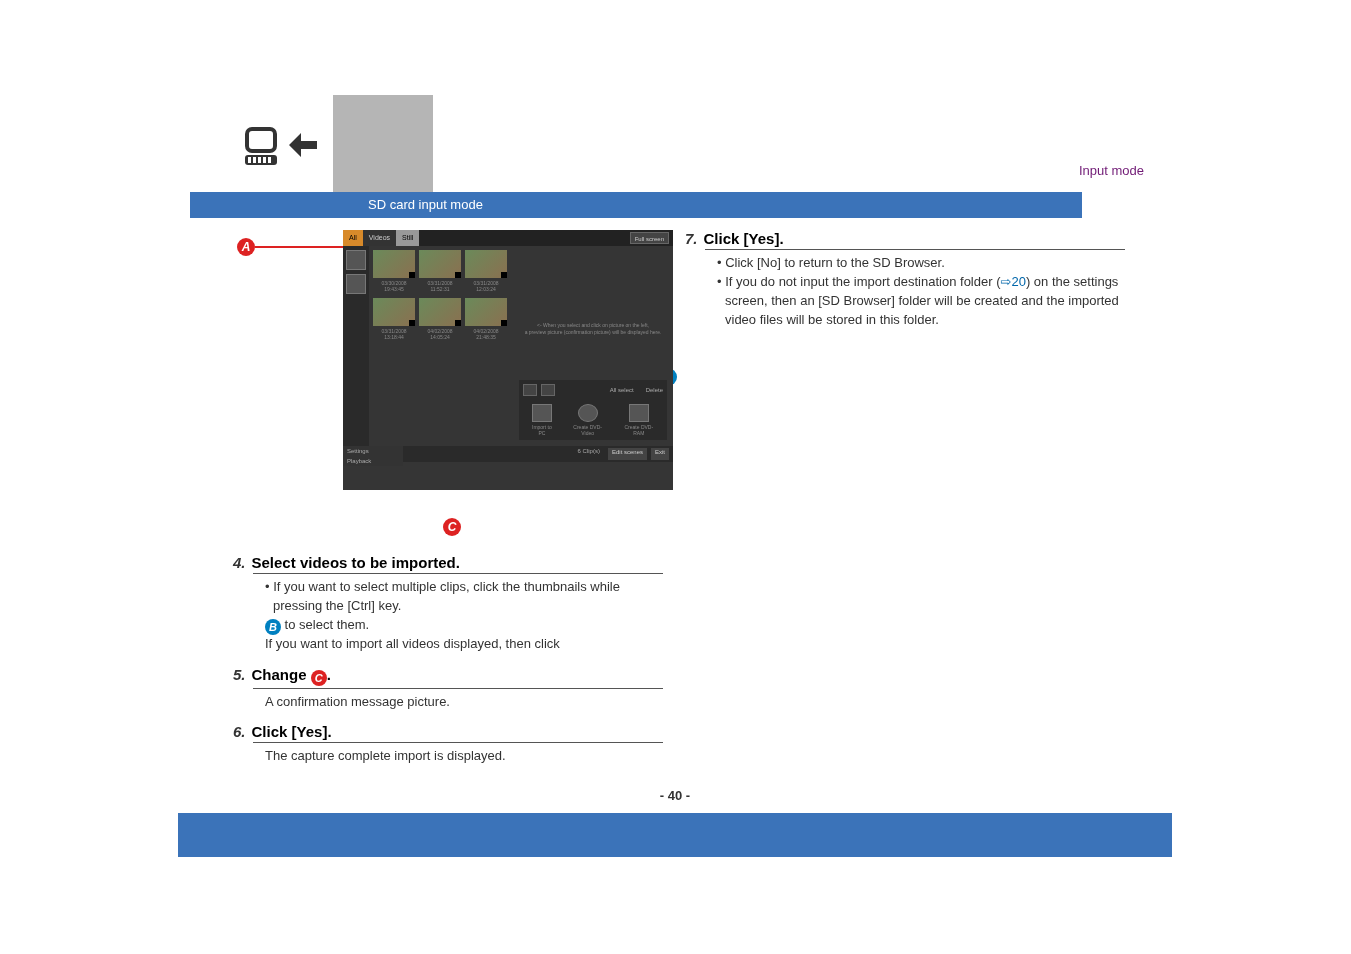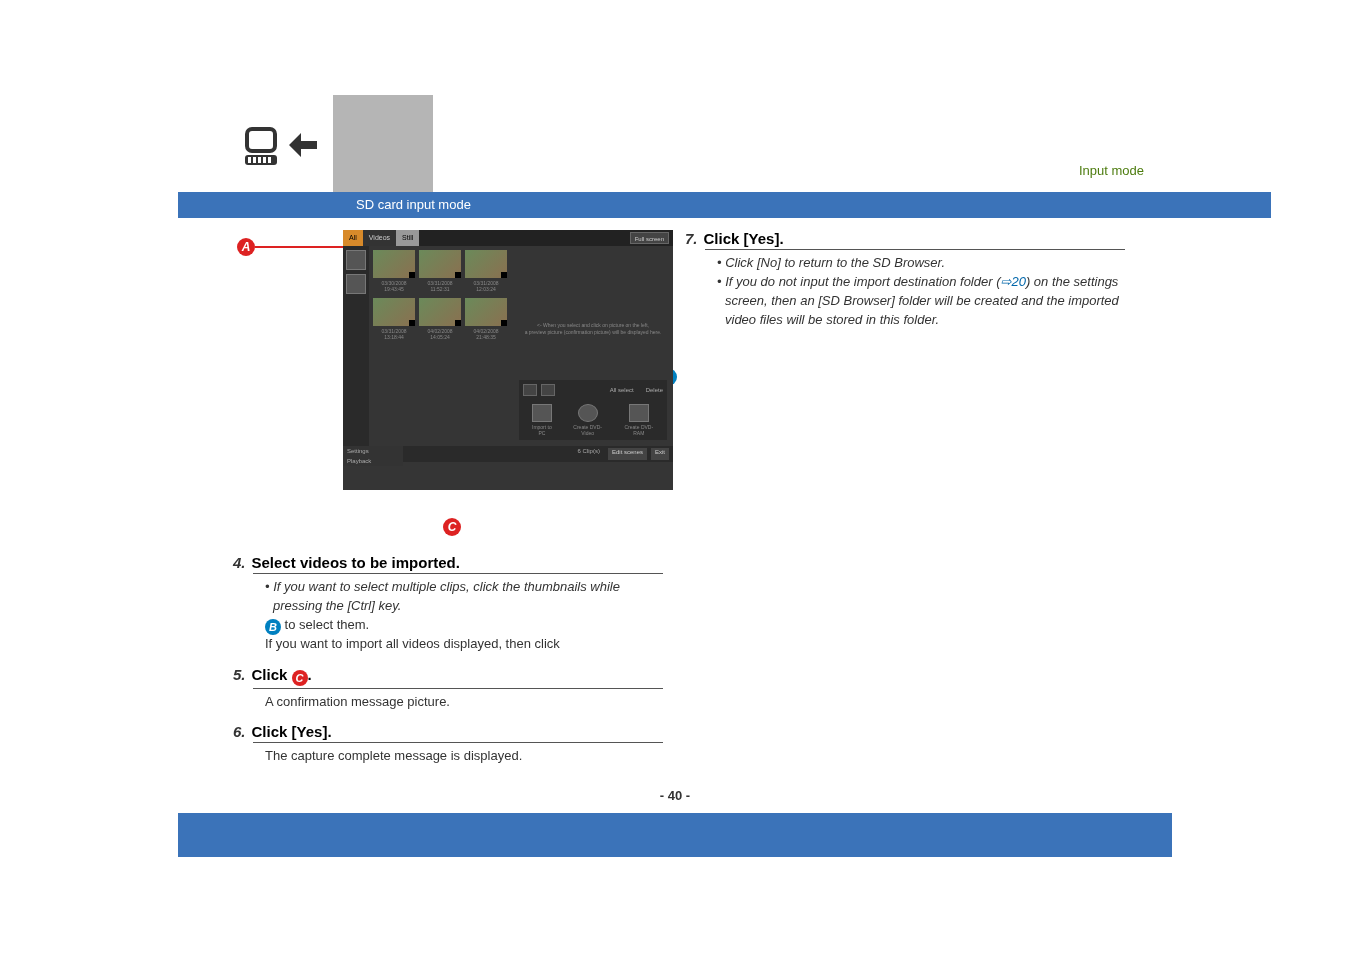--- a/index.html
+++ b/index.html
@@ -2,22 +2,22 @@
 <html><head>
 <meta charset="utf-8">
 <style>
   * { margin: 0; padding: 0; box-sizing: border-box; }
   body { background: #fff; font-family: Arial, sans-serif; width: 1351px; height: 954px; position: relative; }
   .page { position: absolute; left: 178px; top: 95px; width: 994px; height: 762px; }
   .icon-block { position: absolute; left: 65px; top: 32px; width: 80px; height: 55px; }
   .monitor-icon { width: 40px; height: 40px; display: inline-block; vertical-align: top; }
   .arrow-icon { width: 28px; height: 28px; display: inline-block; vertical-align: top; margin-left: 2px; margin-top: 4px; }
   .gray-strip { position: absolute; left: 155px; top: 0; width: 100px; height: 105px; background: #b5b5b5; }
-  .mode-label { position: absolute; right: 28px; top: 68px; font-size: 13px; color: #4d7c0f; }
-  .blue-bar { position: absolute; left: 0; top: 97px; width: 1093px; height: 26px; background: #3b73b9; }
+  .mode-label { position: absolute; right: 28px; top: 68px; font-size: 13px; color: #701a75; }
+  .blue-bar { position: absolute; left: 12px; top: 97px; width: 892px; height: 26px; background: #3b73b9; }
   .blue-bar-text { color: #fff; font-size: 13px; padding-left: 178px; line-height: 26px; }
   .content { position: absolute; left: 55px; top: 135px; width: 900px; }
   .col-left { position: absolute; left: 0; top: 0; width: 430px; }
   .col-right { position: absolute; left: 452px; top: 0; width: 440px; }
   .screenshot-area { position: relative; width: 420px; height: 300px; margin-left: 10px; }
   .marker { display: inline-block; width: 18px; height: 18px; border-radius: 50%; color: #fff; font-size: 12px; font-weight: bold; text-align: center; line-height: 18px; font-style: italic; }
   .marker-a-pos { position: absolute; left: -6px; top: 8px; }
   .marker-b-pos { position: absolute; right: -14px; top: 138px; }
   .marker-c-pos { position: absolute; left: 200px; bottom: -6px; }
   .red-marker { background: #d22; }
@@ -55,21 +55,21 @@
   .sd-bot-left { width: 60px; background: #333; font-size: 6px; color: #aaa; padding: 2px 4px; }
   .sd-bot-mid { flex: 1; font-size: 6px; color: #aaa; text-align: right; padding: 2px 4px; }
   .sd-bot-right { display: flex; gap: 4px; padding: 2px 4px; }
   .bot-btn { background: #444; font-size: 6px; color: #ccc; padding: 1px 4px; }
   .step { margin-bottom: 12px; }
   .step-head { display: flex; align-items: baseline; gap: 6px; margin-bottom: 2px; }
   .step-num { font-style: italic; font-weight: bold; font-size: 15px; color: #333; }
   .step-title { font-weight: bold; font-size: 15px; color: #000; }
   .step-rule { border: none; border-top: 1px solid #555; margin-bottom: 4px; margin-left: 20px; }
   .step-body { font-size: 13px; color: #333; margin-left: 32px; line-height: 1.45; }
-  .step-body .bullet { text-indent: -8px; padding-left: 8px; font-style: italic; }
+  .step-body .bullet { text-indent: -8px; padding-left: 8px; }
   .inline-marker { display: inline-block; width: 16px; height: 16px; border-radius: 50%; color: #fff; font-size: 11px; font-weight: bold; text-align: center; line-height: 16px; font-style: italic; vertical-align: -2px; }
   .link-ref { color: #0066aa; }
   .page-num { text-align: center; font-size: 13px; font-weight: bold; color: #333; position: absolute; left: 0; right: 0; bottom: 54px; }
   .blue-footer { position: absolute; left: 0; bottom: 0; width: 994px; height: 44px; background: #3b73b9; }
 </style>
 </head>
 <body>
 
 <div class="page">
 
@@ -200,34 +200,34 @@
             <span class="inline-marker blue-marker">B</span><span> to select them.</span>
           </div>
           <div>If you want to import all videos displayed, then click</div>
         </div>
       </div>
 
       <div class="step">
         <div class="step-head">
           <span class="step-num">5.</span>
           <span class="step-title">
-            <span>Click </span><span class="inline-marker red-marker">C</span><span>.</span>
+            <span>Change </span><span class="inline-marker red-marker">C</span><span>.</span>
           </span>
         </div>
         <hr class="step-rule">
         <div class="step-body">A confirmation message picture.</div>
       </div>
 
       <div class="step">
         <div class="step-head">
           <span class="step-num">6.</span>
           <span class="step-title">Click [Yes].</span>
         </div>
         <hr class="step-rule">
-        <div class="step-body">The capture complete message is displayed.</div>
+        <div class="step-body">The capture complete import is displayed.</div>
       </div>
 
     </div>
 
     <div class="col-right">
       <div class="step">
         <div class="step-head">
           <span class="step-num">7.</span>
           <span class="step-title">Click [Yes].</span>
         </div>

